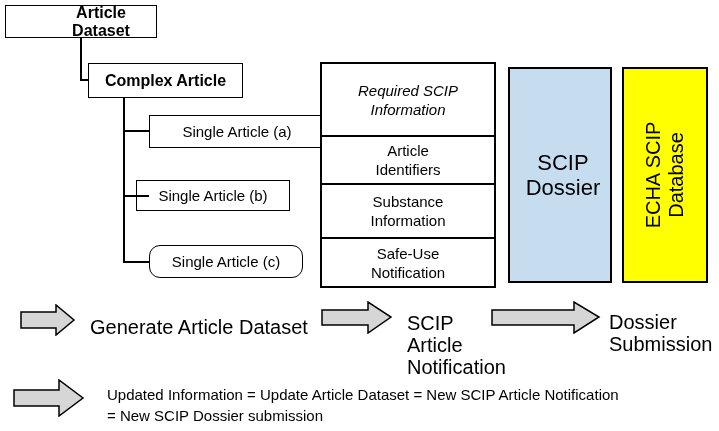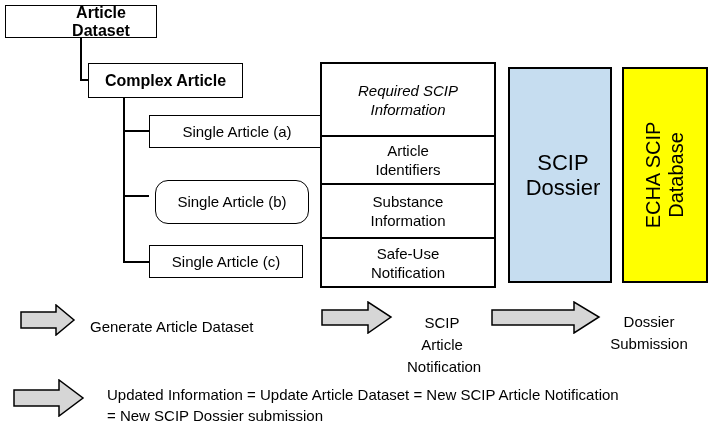--- a/index.html
+++ b/index.html
@@ -35,38 +35,38 @@
     position:absolute;left:622px;top:67px;width:86px;height:216px;
     background:var(--database_fill,#ffff00);border:2px solid #000;box-sizing:border-box;
   }
   .vtext{
     position:absolute;left:50%;top:50%;width:160px;
     transform:translate(-50%,-50%) rotate(-90deg);
     text-align:center;font-size:20px;line-height:23px;white-space:normal;
   }
   .arrow{position:absolute;}
   .arrow polygon{fill:var(--arrow_fill,#d6d6d6);stroke:#000;stroke-width:1.5;}
-  .flow-label{position:absolute;font-size:15px;line-height:22px;text-align:center;}
+  .flow-label{position:absolute;font-size:20px;line-height:22px;}
   .flow-label.single{line-height:16px;}
   .note{position:absolute;left:107px;top:384px;width:520px;font-size:15px;line-height:21px;}
 </style>
 </head>
 <body>
 
 <div class="stage">
 
   <div class="box bold" style="left:5px;top:5px;width:152px;height:33px;padding-left:40px;">Article Dataset</div>
 
   <div class="box bold" style="left:88px;top:63px;width:155px;height:35px;">Complex Article</div>
 
   <div class="box" style="left:149px;top:115px;width:176px;height:33px;">Single Article (a)</div>
 
-  <div class="box" style="left:155px;top:180px;width:154px;height:44px;border-radius:13px;">Single Article (b)</div>
+  <div class="box" style="left:136px;top:180px;width:154px;height:31px;">Single Article (b)</div>
 
-  <div class="box" style="left:149px;top:245px;width:154px;height:33px;">Single Article (c)</div>
+  <div class="box" style="left:149px;top:245px;width:154px;height:33px;border-radius:11px;">Single Article (c)</div>
 
   <div class="line" style="left:80px;top:38px;width:2px;height:43px;"></div>
   <div class="line" style="left:80px;top:79px;width:9px;height:2px;"></div>
   <div class="line" style="left:123px;top:98px;width:2px;height:165px;"></div>
   <div class="line" style="left:123px;top:130px;width:26px;height:2px;"></div>
   <div class="line" style="left:123px;top:195px;width:26px;height:2px;"></div>
   <div class="line" style="left:123px;top:261px;width:26px;height:2px;"></div>
 
   <div class="info-table">
     <div class="info-row header">Required SCIP Information</div>

